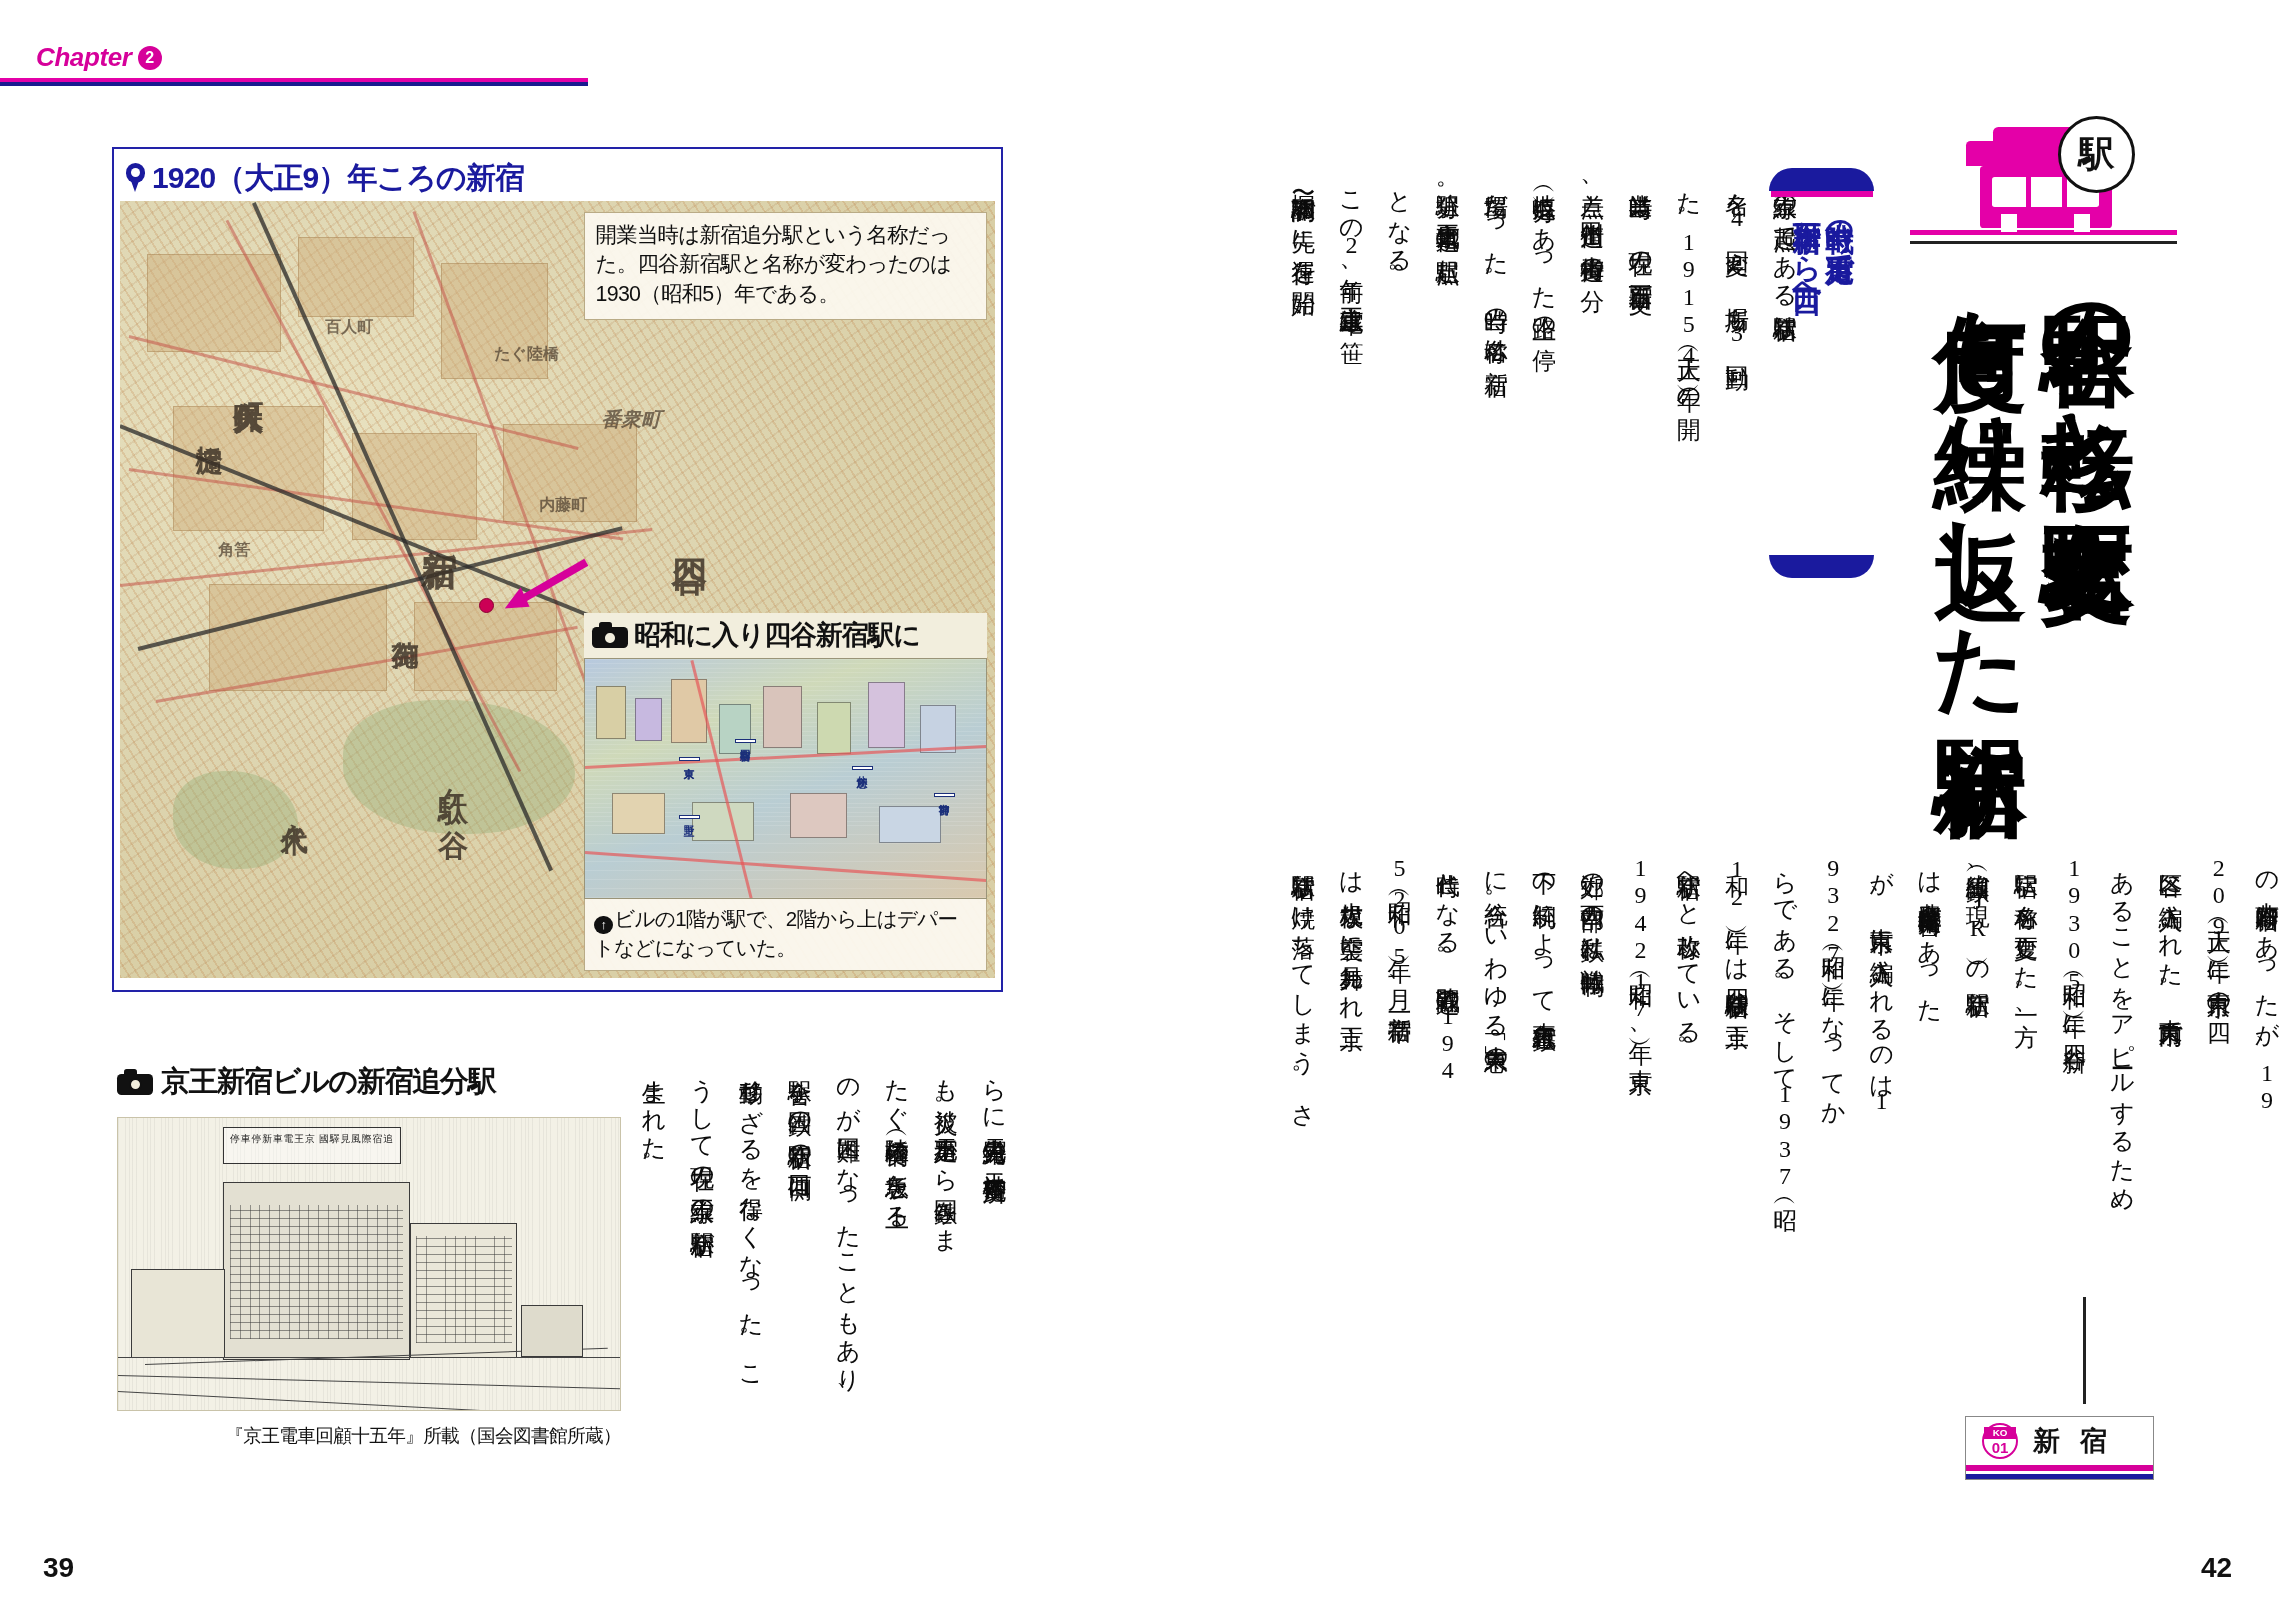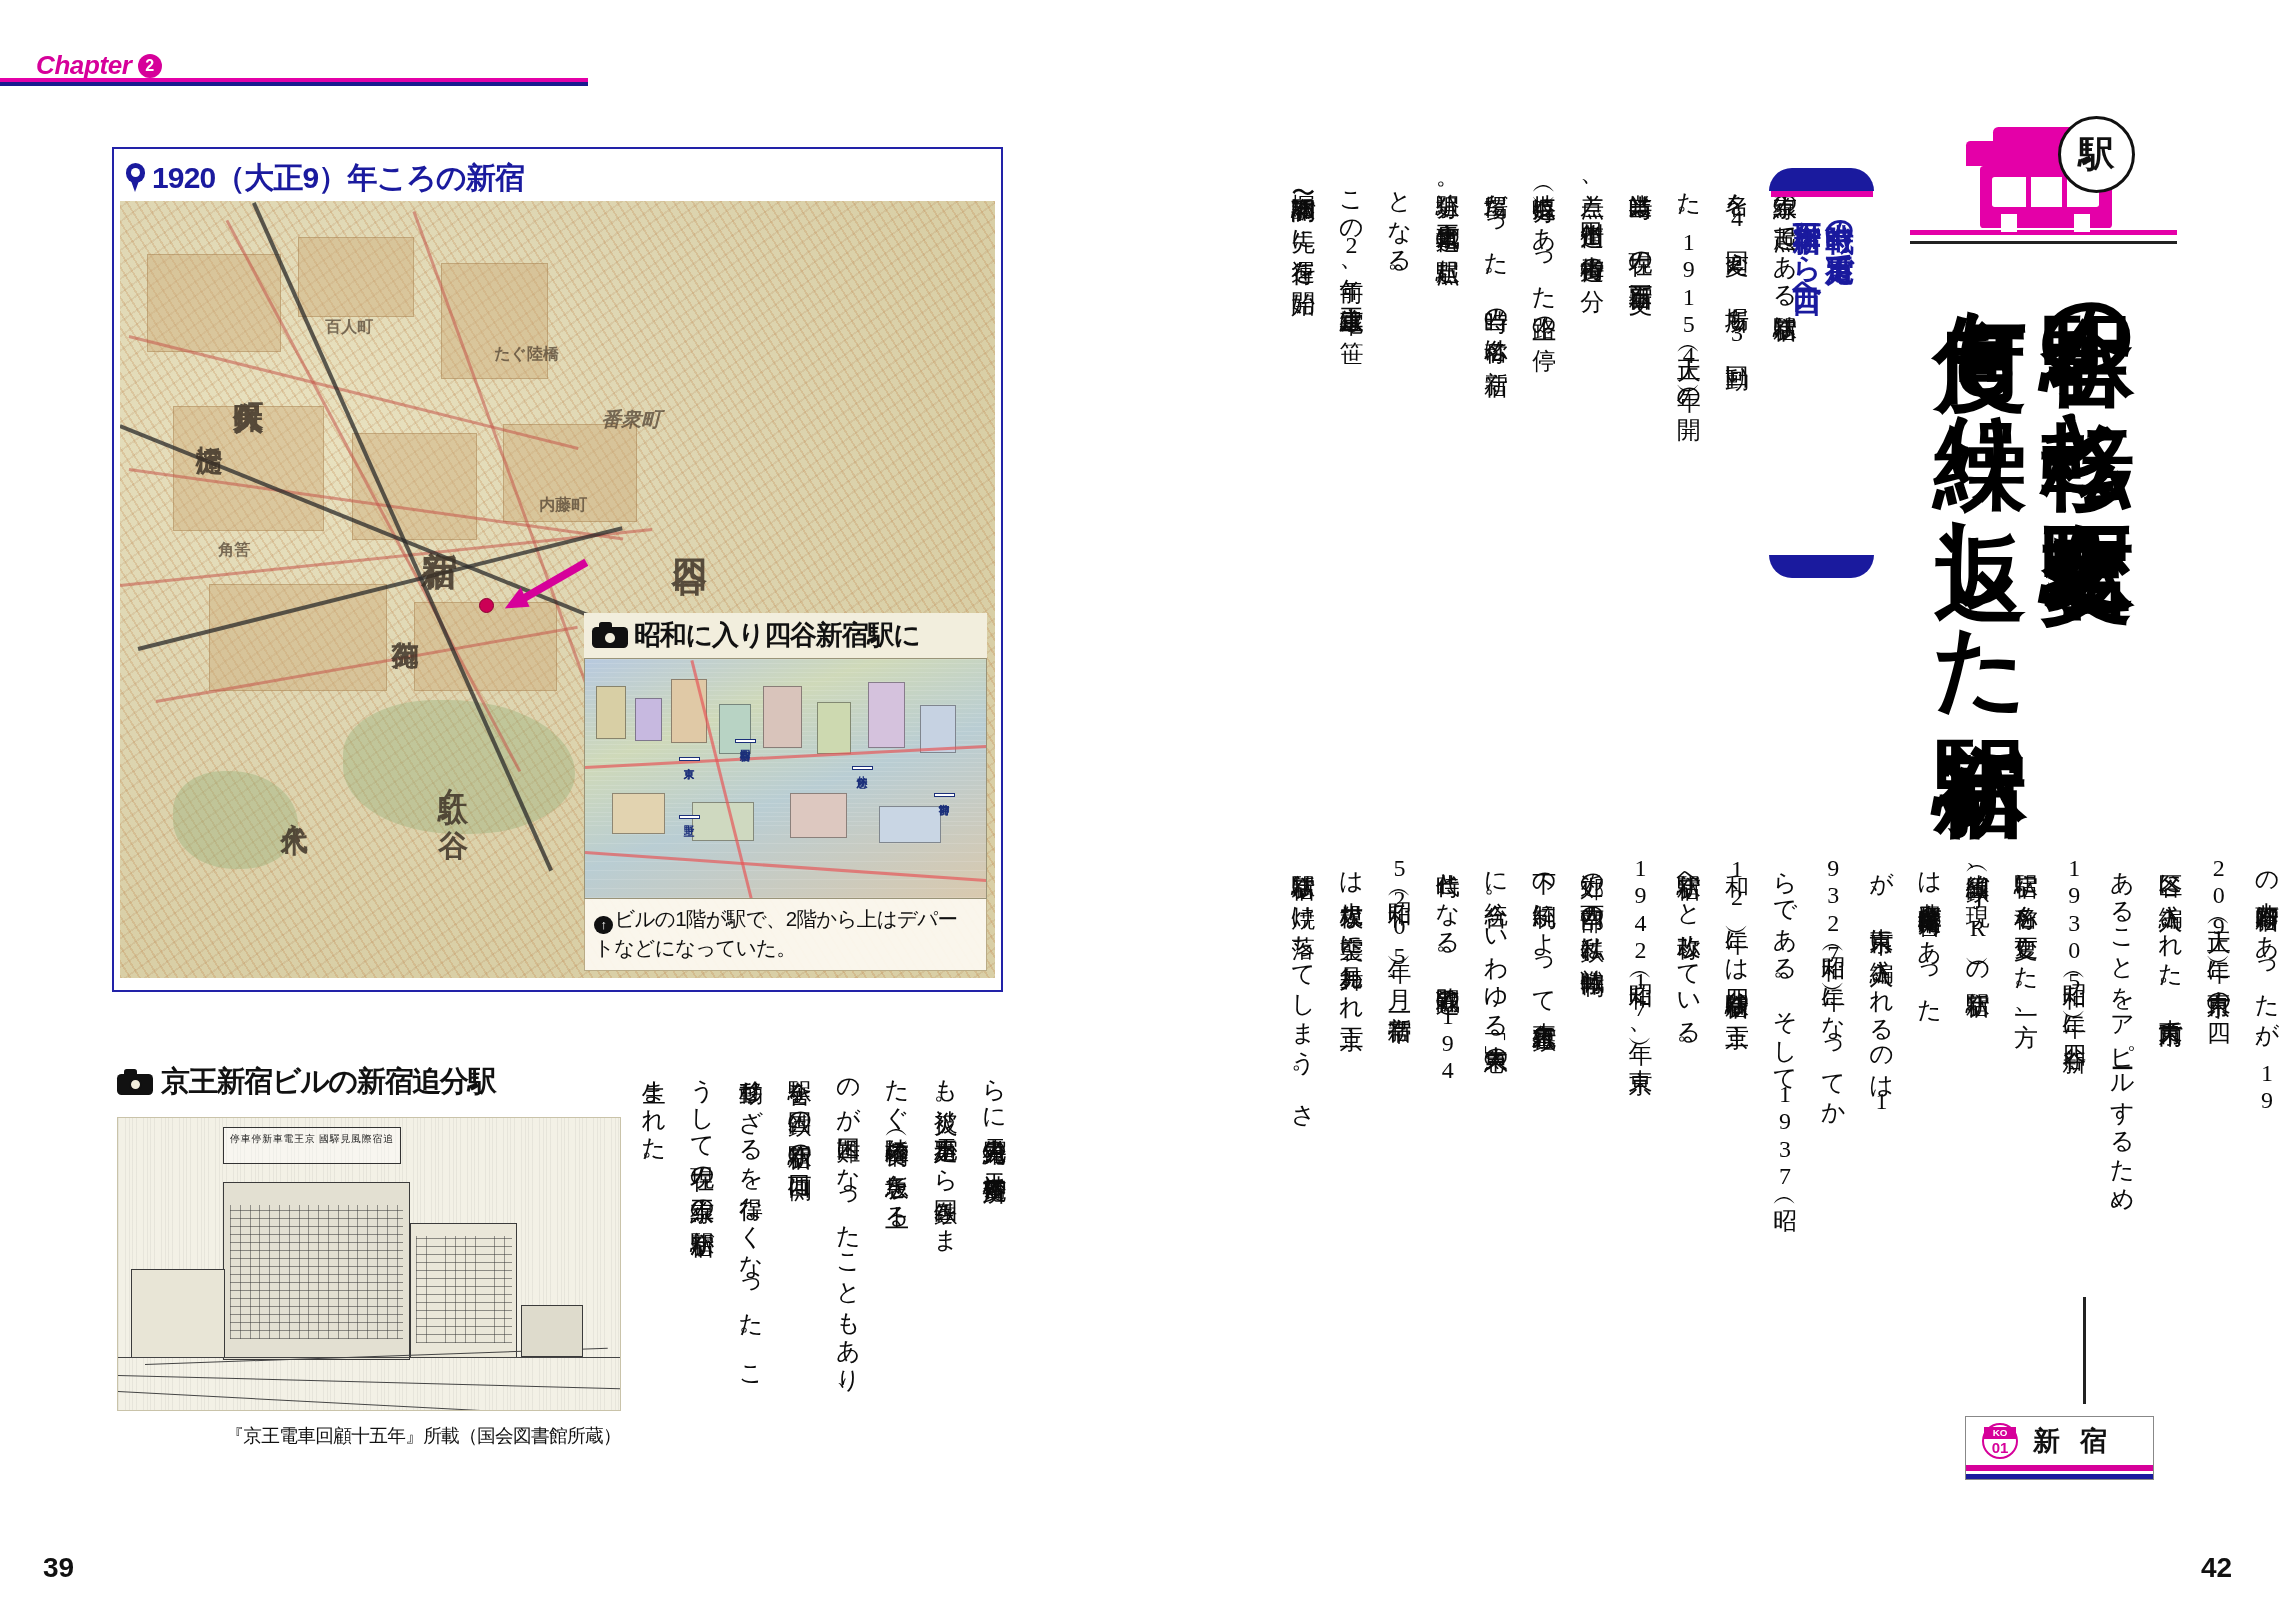--- a/index.html
+++ b/index.html
@@ -6,21 +6,21 @@
   html, body {
     width: 2281px; height: 1618px;
     background: #ffffff;
     font-family: "Liberation Serif", "DejaVu Serif", serif;
     overflow: hidden;
   }
   .spread { position: relative; width: 2281px; height: 1618px; background: #fff; }
 
   
   .chapter-bar {
-    position: absolute; left: 36px; top: 47px; width: 557px; height: 37px;
+    position: absolute; left: 36px; top: 39px; width: 557px; height: 37px;
     display: flex; align-items: center; gap: 5.3px; white-space: nowrap;
   }
   .chapter-word {
     font-family: "Liberation Sans", sans-serif;
     font-weight: 700; font-style: italic; font-size: 26px;
     color: #d6009a; letter-spacing: -0.4px;
   }
   .chapter-num {
     width: 24px; height: 24px; border-radius: 50%;
     background: #d6009a; color: #fff;
@@ -432,20 +432,21 @@
       <div class="kanji" style="left:267px;top:419px;font-size:27px;">御苑</div>
       <div class="kanji" style="left:544px;top:330px;font-size:36px;">四谷</div>
       <div class="kanji" style="left:312px;top:570px;font-size:30px;">駄ヶ谷</div>
       <div class="kanji" style="left:156px;top:606px;font-size:27px;">代々木</div>
       <div class="kanji-h" style="left:205px;top:116px;font-size:16px;">百人町</div>
       <div class="kanji-h" style="left:374px;top:143px;font-size:16px;">たぐ陸橋</div>
       <div class="kanji-h" style="left:419px;top:294px;font-size:16px;">内藤町</div>
       <div class="kanji-h" style="left:481px;top:205px;font-size:20px;font-style:italic;">番衆町</div>
       <div class="kanji-h" style="left:98px;top:339px;font-size:16px;">角筈</div>
 
+      <div class="map-note">開業当時は新宿追分駅という名称だった。四谷新宿駅と名称が変わったのは1930（昭和5）年である。</div>
 
       <svg class="balloon-arrow" viewBox="0 0 108 62">
         <path d="M104 6 L24 52" stroke="#d6009a" stroke-width="9" fill="none"></path>
         <path d="M30 34 L12 58 L40 56 Z" fill="#d6009a"></path>
       </svg>
       <div class="balloon-dot"></div>
 
       <div class="map-inset">
         <div class="inset-title">
           <span class="cam-icon">

